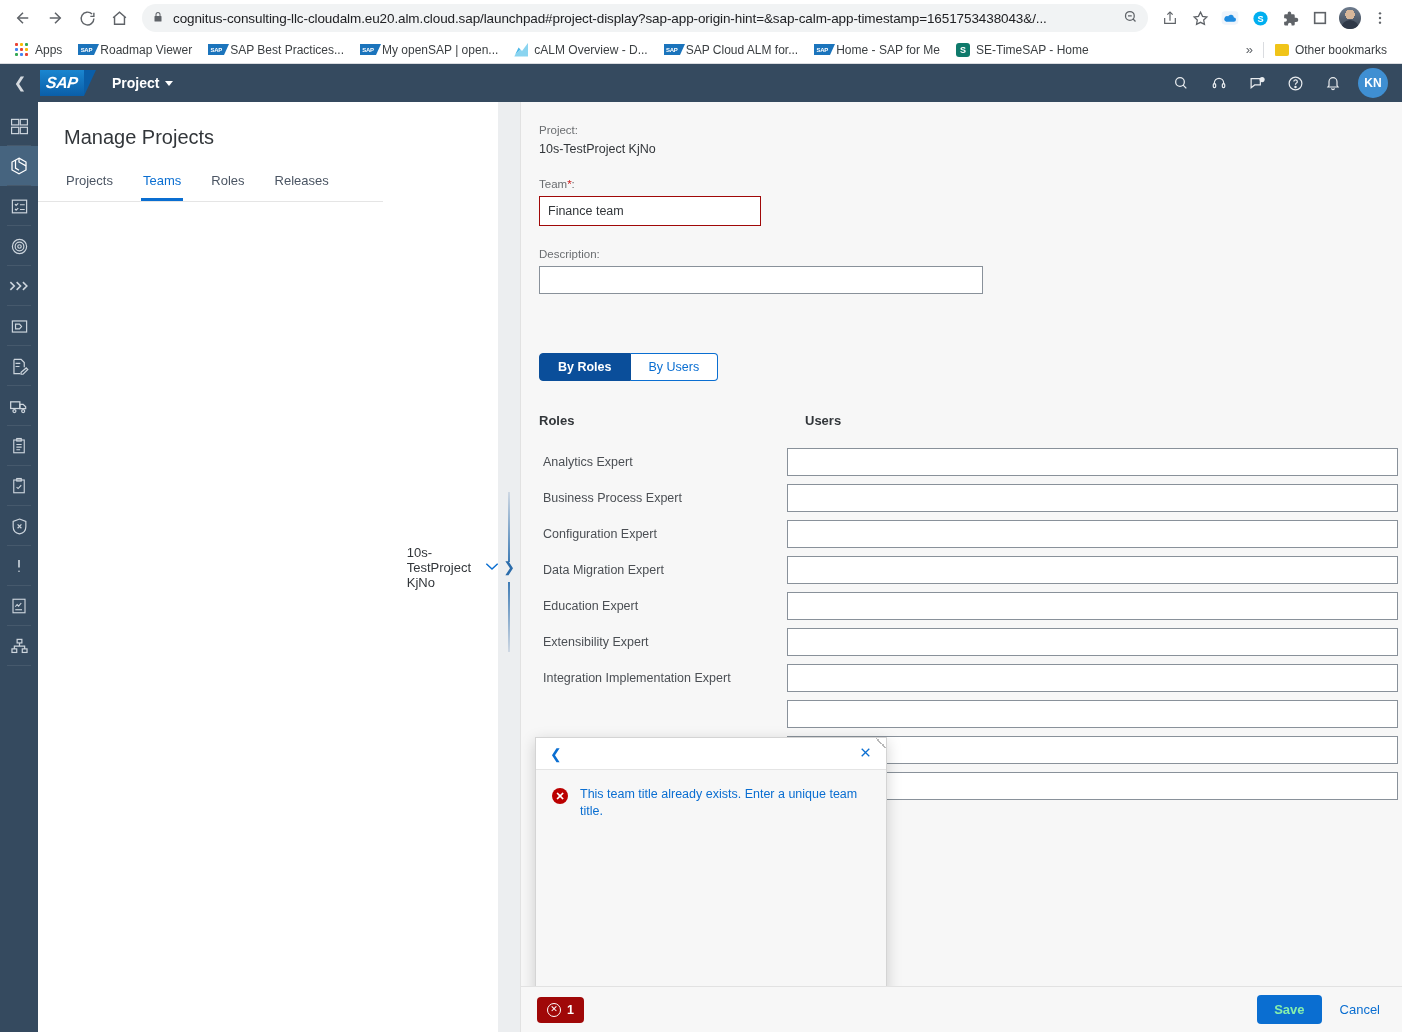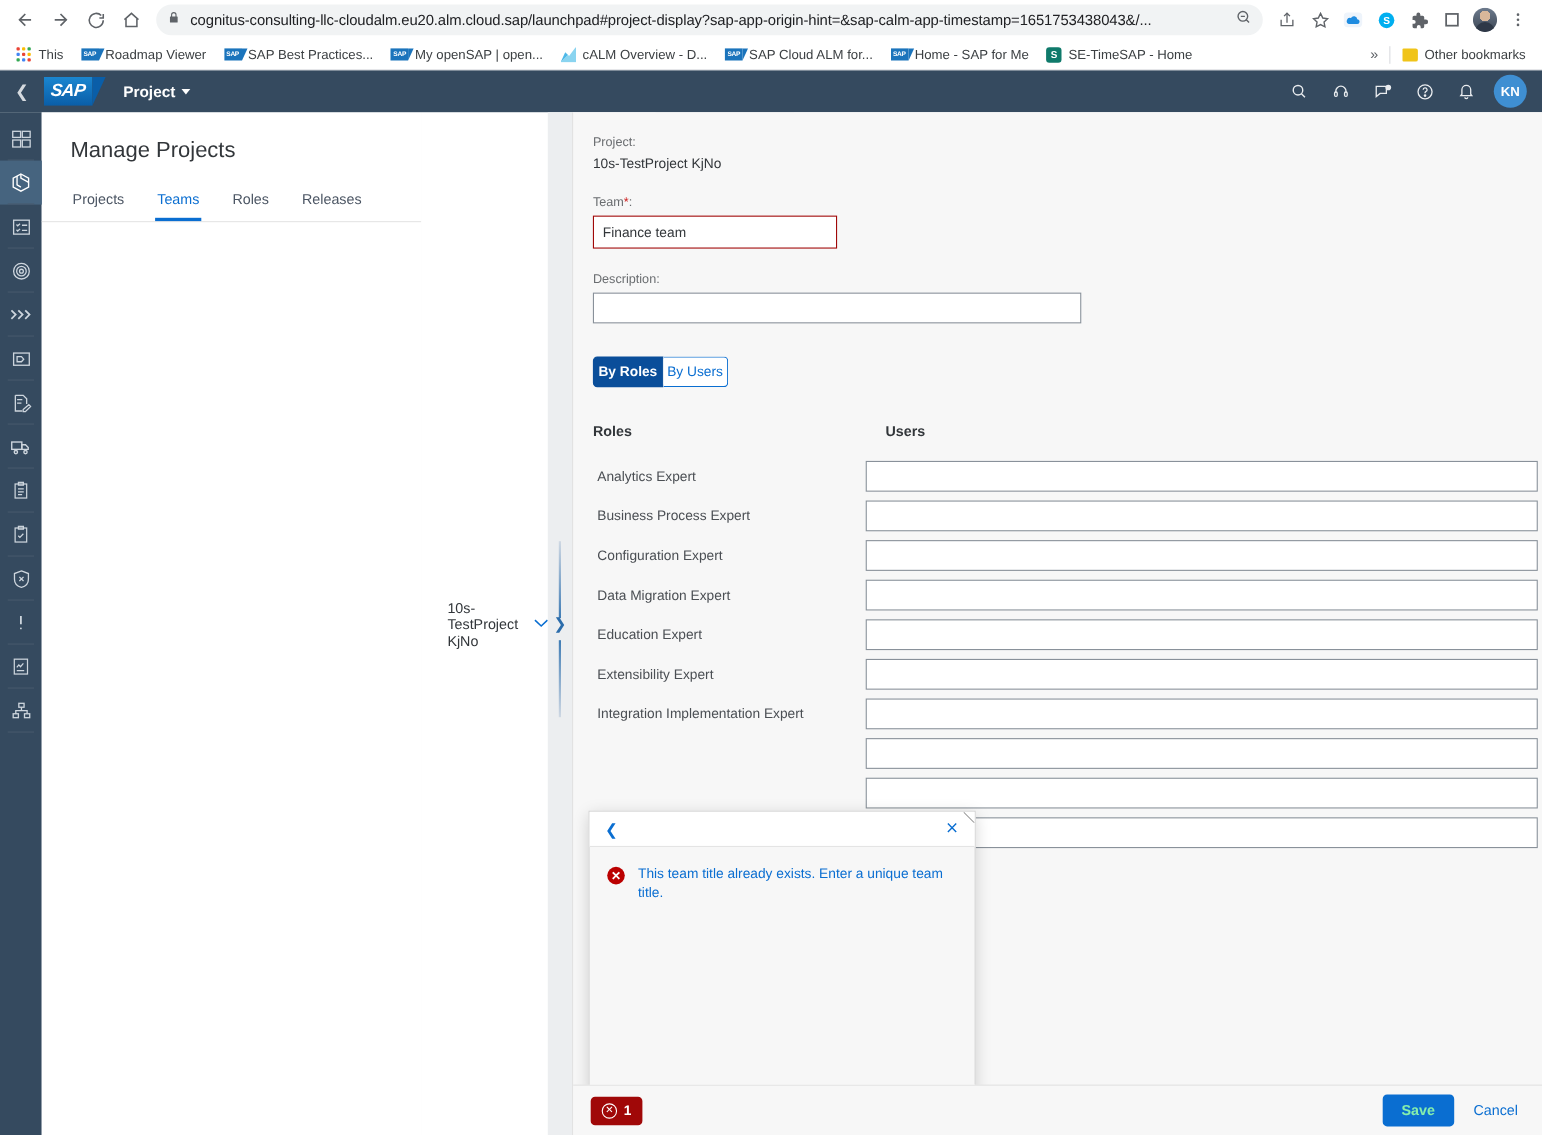--- a/index.html
+++ b/index.html
@@ -235,22 +235,22 @@
     font-family: "Liberation Sans", sans-serif; outline: none;
   }
   .inp.err { border: 1.5px solid #a00808; }
   .inp-team { width: 222px; margin-top: 6px; }
   .inp-desc { width: 444px; height: 28px; margin-top: 6px; border-color:#89919a; }
 
   
   .seg { display: flex; margin-top: 30px; }
   .seg button {
     font-family: "Liberation Sans", sans-serif; font-size: 12.5px;
-    padding: 6px 4px; border: 1px solid #0a6ed1; background: #fff;
-    color: #0a6ed1; cursor: pointer;
+    padding: 6px 18px; border: 1px solid #0a6ed1; background: #fff;
+    color: #0a6ed1; cursor: pointer; margin-top: 29px;
   }
   .seg button.on { background: #0a4e9a; color: #fff; font-weight: bold; border-color:#0a4e9a; }
   .seg button:first-child { border-radius: 4px 0 0 4px; }
   .seg button:last-child { border-radius: 0 4px 4px 0; border-left: none; }
 
   .cols-head { display: flex; margin-top: 32px; }
   .col-roles-h { width: 266px; font-size: 13px; font-weight: bold; color: #32363a; }
   .col-users-h { font-size: 13px; font-weight: bold; color: #32363a; }
 
   .role-row { display: flex; align-items: center; height: 36px; }
@@ -408,21 +408,21 @@
       <i style="background:#ea4335"></i>
         <i style="background:#fbbc04"></i>
         <i style="background:#34a853"></i>
       <i style="background:#4285f4"></i>
         <i style="background:#ea4335"></i>
         <i style="background:#fbbc04"></i>
       <i style="background:#34a853"></i>
         <i style="background:#4285f4"></i>
         <i style="background:#ea4335"></i>
     </span>
-    <span class="bm-label">This</span>
+    <span class="bm-label">Apps</span>
   </div>
 
   <div class="bm">
     <span class="fav-sap">
         <span>SAP</span>
       </span>
     <span class="bm-label">Roadmap Viewer</span>
   </div>
   <div class="bm">
     <span class="fav-sap">

